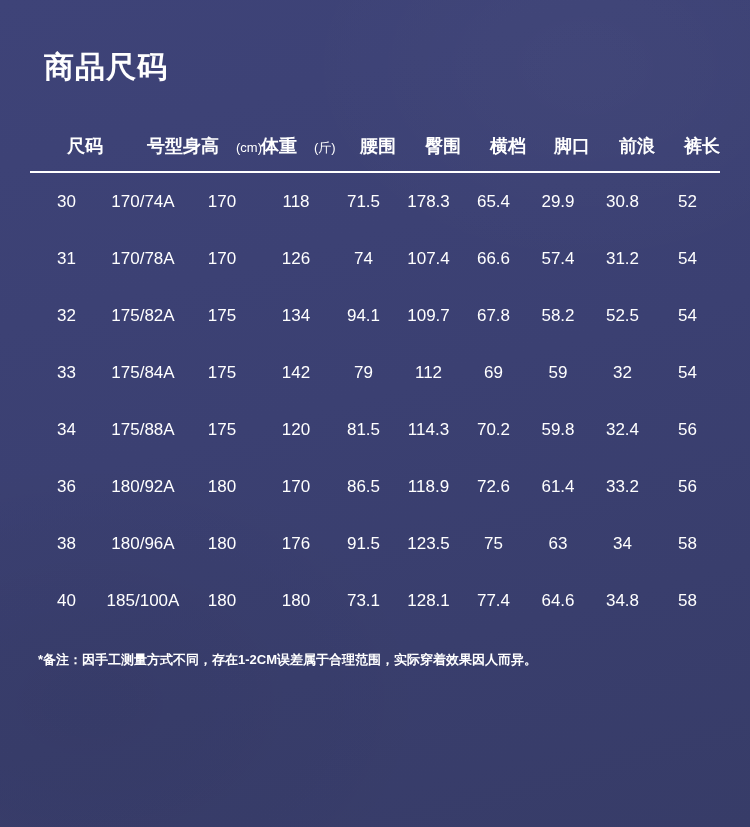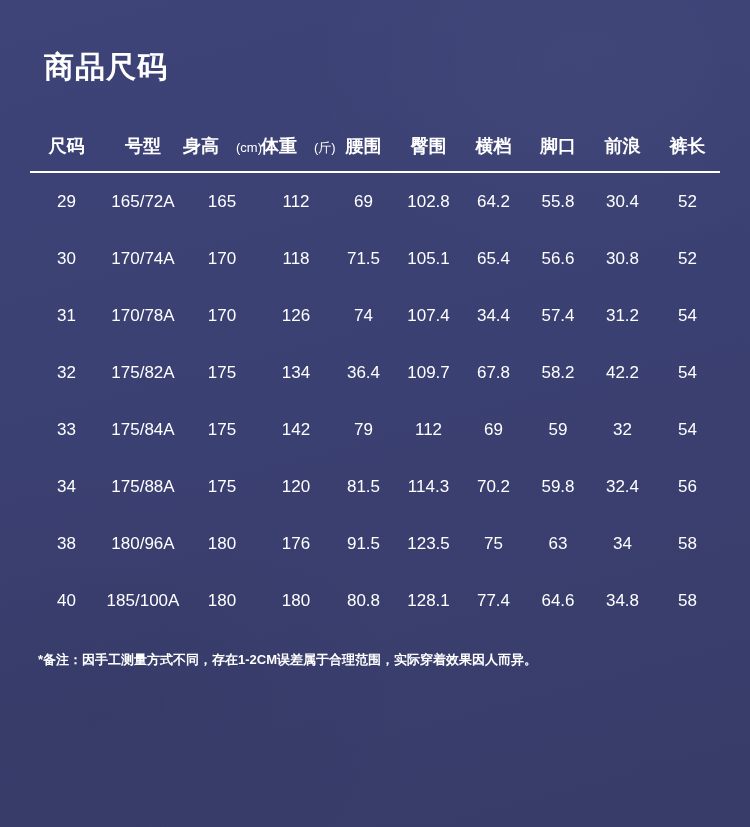--- a/index.html
+++ b/index.html
@@ -29,21 +29,21 @@
     table-layout: fixed;
     width: 690px;
     margin: 42px 30px 0 30px;
   }
   table.size-table thead tr {
     border-bottom: 2px solid #ffffff;
   }
   table.size-table th {
     font-size: 18px;
     font-weight: bold;
-    text-align: center;
+    text-align: right;
     vertical-align: bottom;
     padding: 10px 0 13px 0;
     white-space: nowrap;
   }
   table.size-table th .unit {
     font-size: 13px;
     font-weight: normal;
     padding-left: 17px;
   }
   table.size-table td {
@@ -97,65 +97,53 @@
         <th>腰围</th>
         <th>臀围</th>
         <th>横档</th>
         <th>脚口</th>
         <th>前浪</th>
         <th>裤长</th>
       </tr>
   </thead>
   <tbody>
       <tr>
-        <td>29</td>
-        <td>165/72A</td>
-        <td>165</td>
-        <td>112</td>
-        <td>69</td>
-        <td>102.8</td>
-        <td>64.2</td>
-        <td>55.8</td>
-        <td>30.4</td>
-        <td>52</td>
-      </tr>
-      <tr>
         <td>30</td>
         <td>170/74A</td>
         <td>170</td>
         <td>118</td>
         <td>71.5</td>
-        <td>105.1</td>
+        <td>178.3</td>
         <td>65.4</td>
-        <td>56.6</td>
+        <td>29.9</td>
         <td>30.8</td>
         <td>52</td>
       </tr>
       <tr>
         <td>31</td>
         <td>170/78A</td>
         <td>170</td>
         <td>126</td>
         <td>74</td>
         <td>107.4</td>
-        <td>34.4</td>
+        <td>66.6</td>
         <td>57.4</td>
         <td>31.2</td>
         <td>54</td>
       </tr>
       <tr>
         <td>32</td>
         <td>175/82A</td>
         <td>175</td>
         <td>134</td>
-        <td>36.4</td>
+        <td>94.1</td>
         <td>109.7</td>
         <td>67.8</td>
         <td>58.2</td>
-        <td>42.2</td>
+        <td>52.5</td>
         <td>54</td>
       </tr>
       <tr>
         <td>33</td>
         <td>175/84A</td>
         <td>175</td>
         <td>142</td>
         <td>79</td>
         <td>112</td>
         <td>69</td>
@@ -169,37 +157,49 @@
         <td>175</td>
         <td>120</td>
         <td>81.5</td>
         <td>114.3</td>
         <td>70.2</td>
         <td>59.8</td>
         <td>32.4</td>
         <td>56</td>
       </tr>
       <tr>
+        <td>36</td>
+        <td>180/92A</td>
+        <td>180</td>
+        <td>170</td>
+        <td>86.5</td>
+        <td>118.9</td>
+        <td>72.6</td>
+        <td>61.4</td>
+        <td>33.2</td>
+        <td>56</td>
+      </tr>
+      <tr>
         <td>38</td>
         <td>180/96A</td>
         <td>180</td>
         <td>176</td>
         <td>91.5</td>
         <td>123.5</td>
         <td>75</td>
         <td>63</td>
         <td>34</td>
         <td>58</td>
       </tr>
       <tr>
         <td>40</td>
         <td>185/100A</td>
         <td>180</td>
         <td>180</td>
-        <td>80.8</td>
+        <td>73.1</td>
         <td>128.1</td>
         <td>77.4</td>
         <td>64.6</td>
         <td>34.8</td>
         <td>58</td>
       </tr>
     </tbody>
 </table>
 
 <div class="note">

